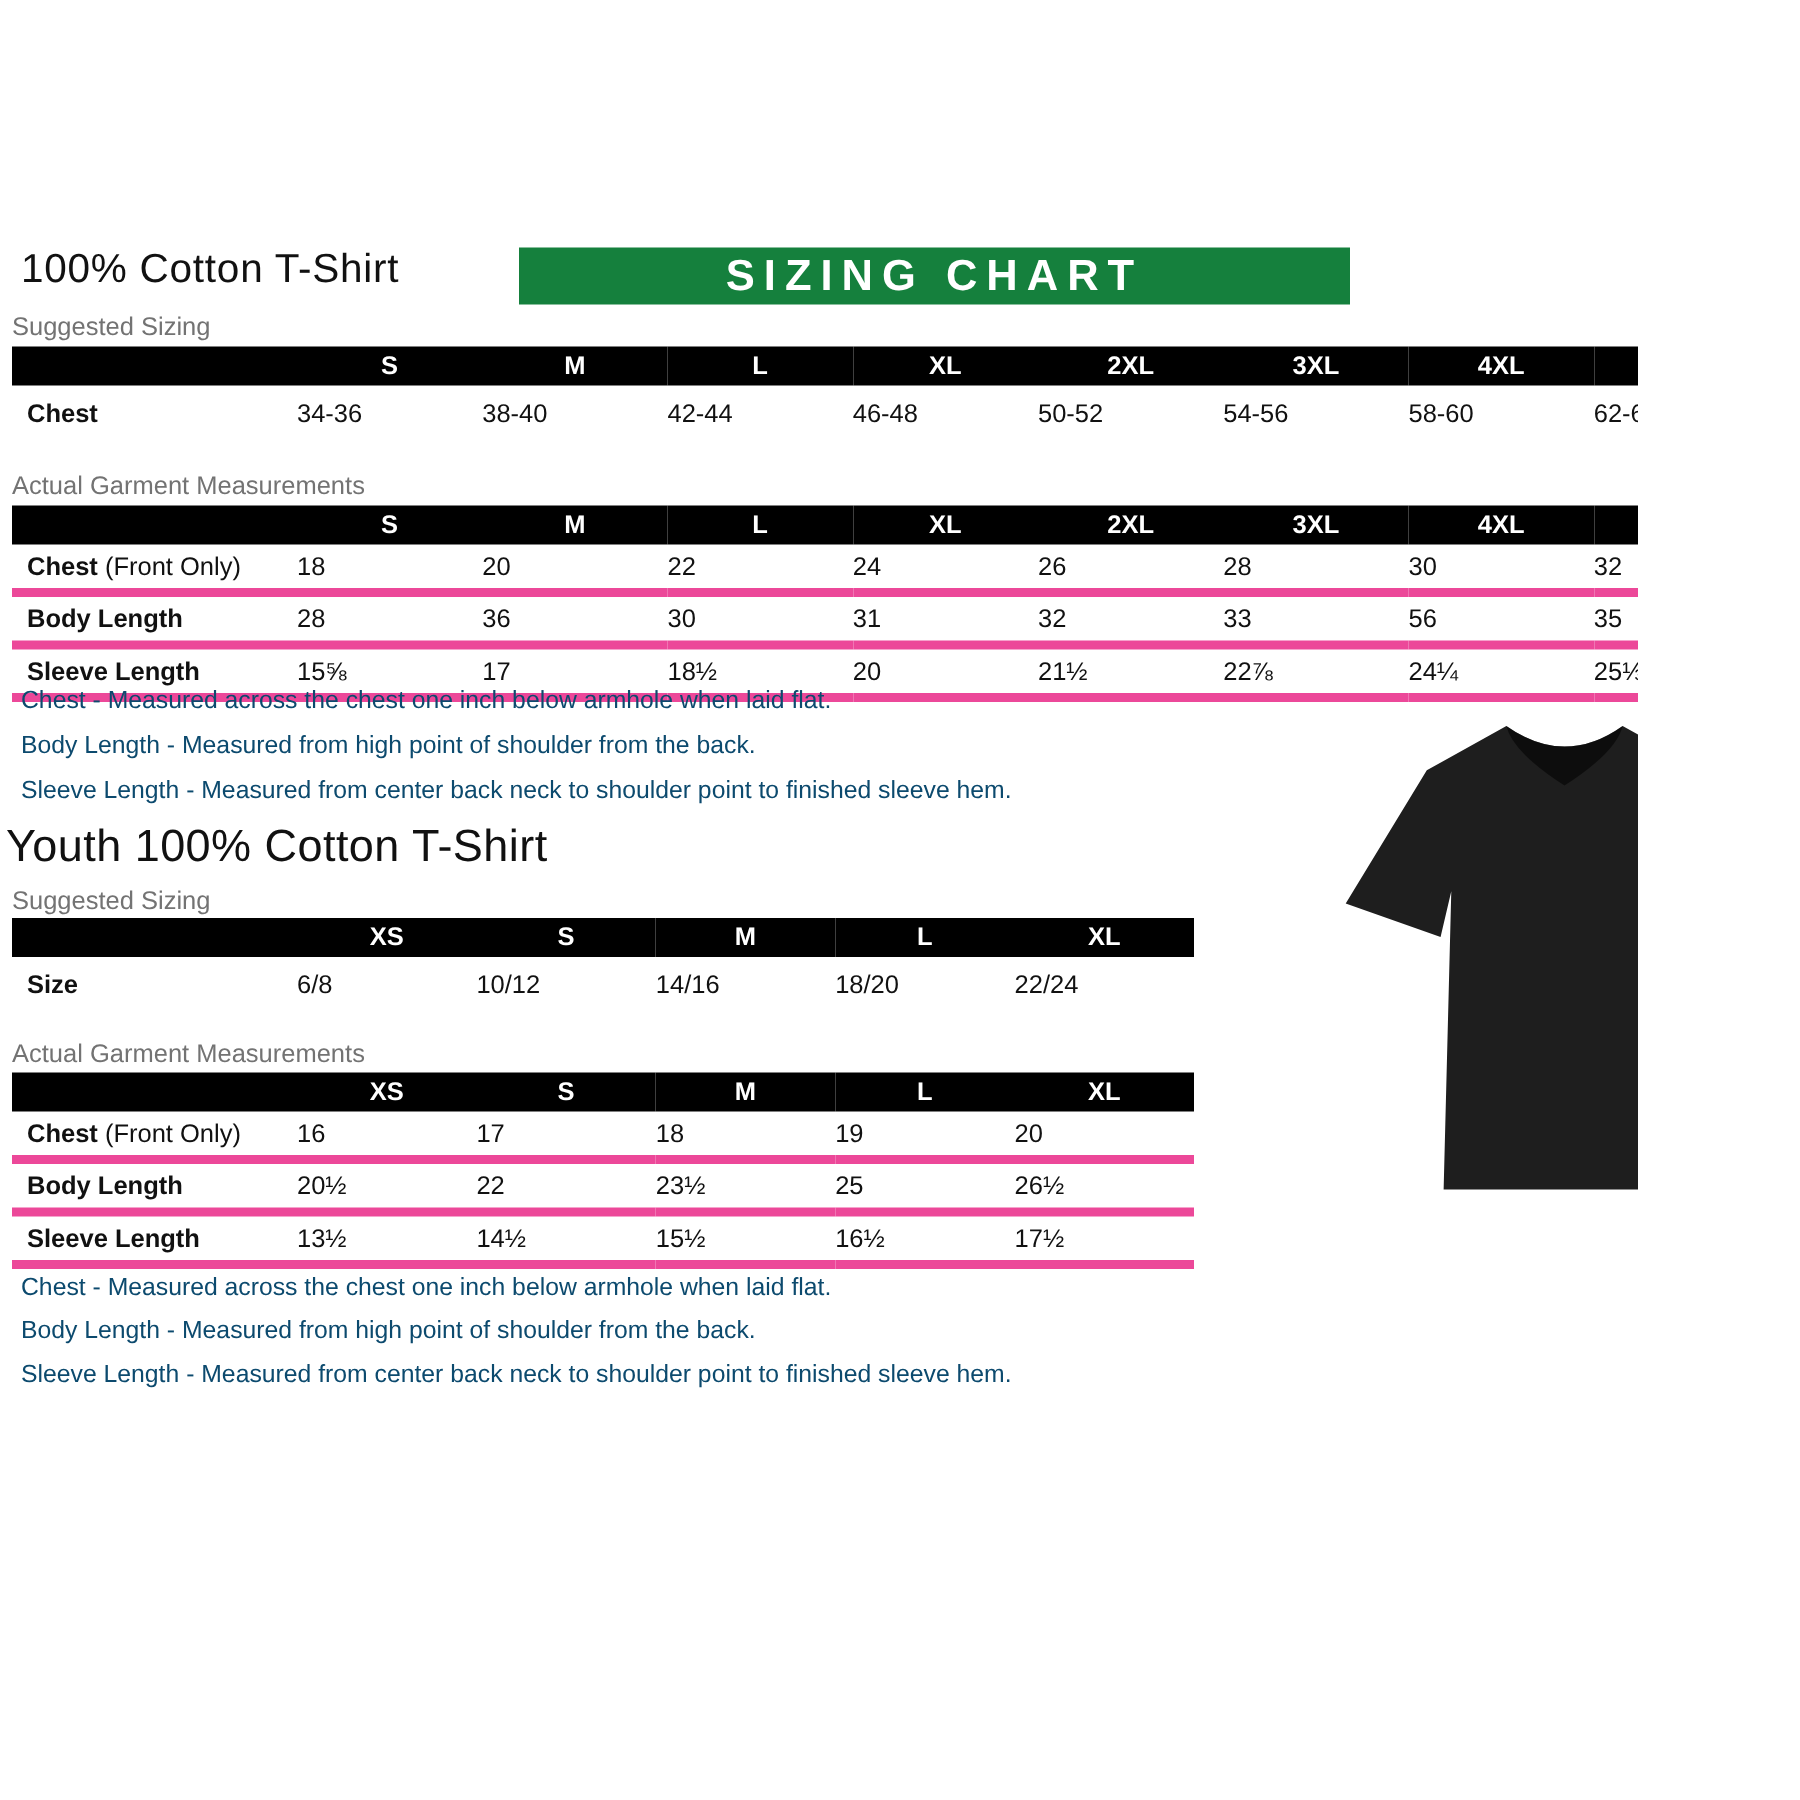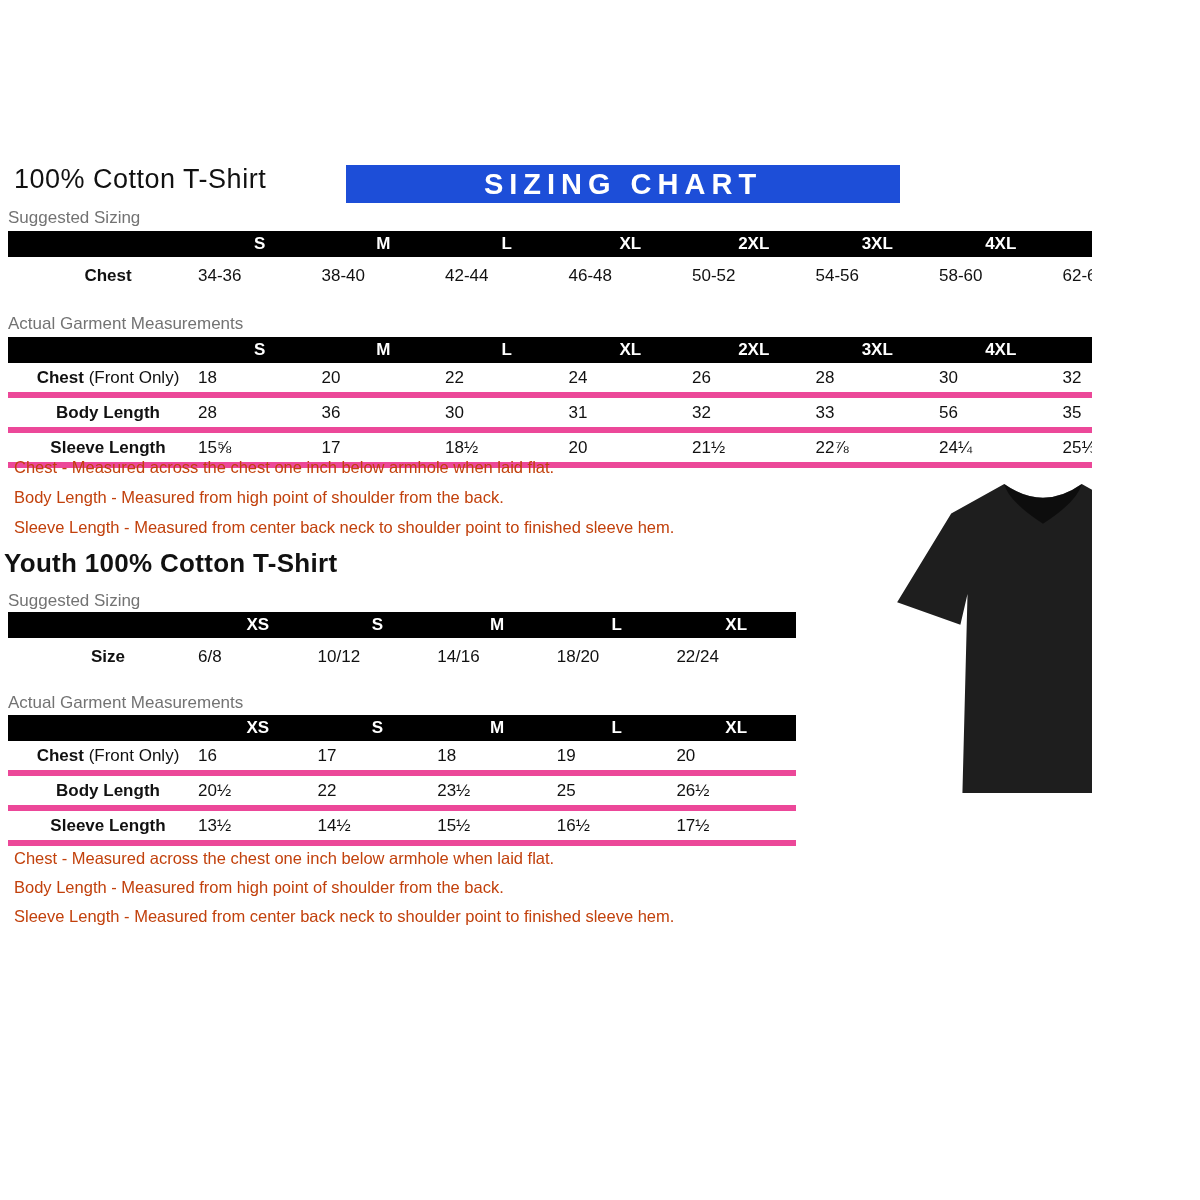--- a/index.html
+++ b/index.html
@@ -2,49 +2,49 @@
 <html><head>
 <meta charset="utf-8">
 <style>
   html,body{margin:0;padding:0;background:#fff;}
   .page{
     position:relative;width:1092px;height:1200px;background:#ffffff;
     font-family:"Liberation Sans",sans-serif;color:#111;overflow:hidden;
   }
   .title-adult{position:absolute;left:14px;top:164px;font-size:27px;font-weight:400;letter-spacing:.5px;}
   .banner{
-    position:absolute;left:346px;top:165px;width:554px;height:38px;background:#1d4ed8;color:#fff;
+    position:absolute;left:346px;top:165px;width:554px;height:38px;background:#15803d;color:#fff;
     display:flex;align-items:center;justify-content:center;
     font-weight:bold;font-size:29px;letter-spacing:6px;
   }
   .section-label{position:absolute;font-size:17px;color:#737373;}
   .lbl-suggested-adult{left:8px;top:208px;}
   .lbl-actual-adult{left:8px;top:314px;}
   .lbl-suggested-youth{left:8px;top:591px;}
   .lbl-actual-youth{left:8px;top:693px;}
 
   .sizing-table{border-collapse:collapse;table-layout:fixed;font-size:17px;position:absolute;}
   .sizing-table th{background:#000;color:#fff;font-weight:bold;padding:3px 0;font-size:17px;text-align:center;}
   .sizing-table td{text-align:left;padding:5px 0 4px;}
-  .sizing-table td.row-label{text-align:center;padding-left:10px;font-weight:bold;white-space:nowrap;}
+  .sizing-table td.row-label{text-align:left;padding-left:10px;font-weight:bold;white-space:nowrap;}
   .row-label .suffix{font-weight:normal;}
   .suggested td{padding:9px 0 7px;}
   .lined tbody td{border-bottom:6px solid #ec4899;}
   .c-label{width:190px;}
 
   .tbl-adult-suggested{left:8px;top:231px;width:1178px;}
   .tbl-adult-actual{left:8px;top:337px;width:1178px;}
   .tbl-youth-suggested{left:8px;top:612px;width:788px;}
   .tbl-youth-actual{left:8px;top:715px;width:788px;}
 
-  .notes{position:absolute;font-size:16.5px;color:#c2410c;}
+  .notes{position:absolute;font-size:16.5px;color:#0c4a6e;}
   .notes-adult{left:14px;top:452px;line-height:30px;}
   .notes-youth{left:14px;top:844px;line-height:29px;}
 
-  .title-youth{position:absolute;left:4px;top:548px;font-size:26px;font-weight:bold;letter-spacing:.3px;text-align:right;}
+  .title-youth{position:absolute;left:4px;top:548px;font-size:30px;font-weight:normal;letter-spacing:.3px;text-align:right;}
 
   .tshirt{position:absolute;left:890px;top:468px;width:306px;height:342px;}
 </style>
 </head>
 <body>
 
 <div class="page">
 
   <div class="title-adult">100% Cotton T-Shirt</div>
   <div class="banner">SIZING CHART</div>

